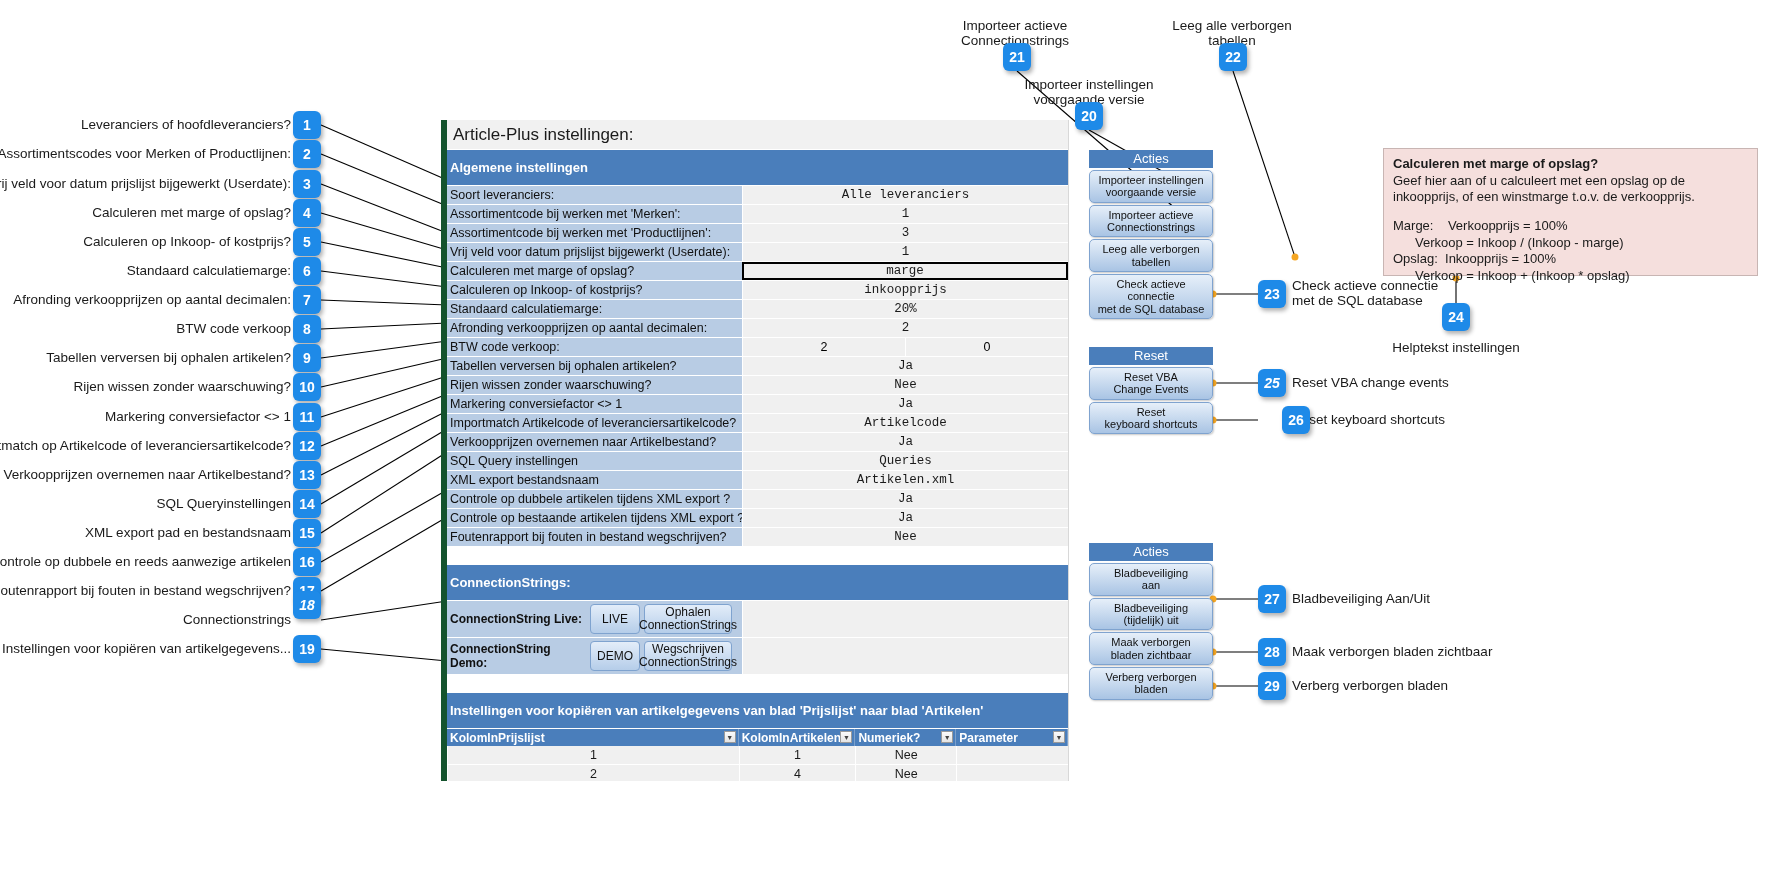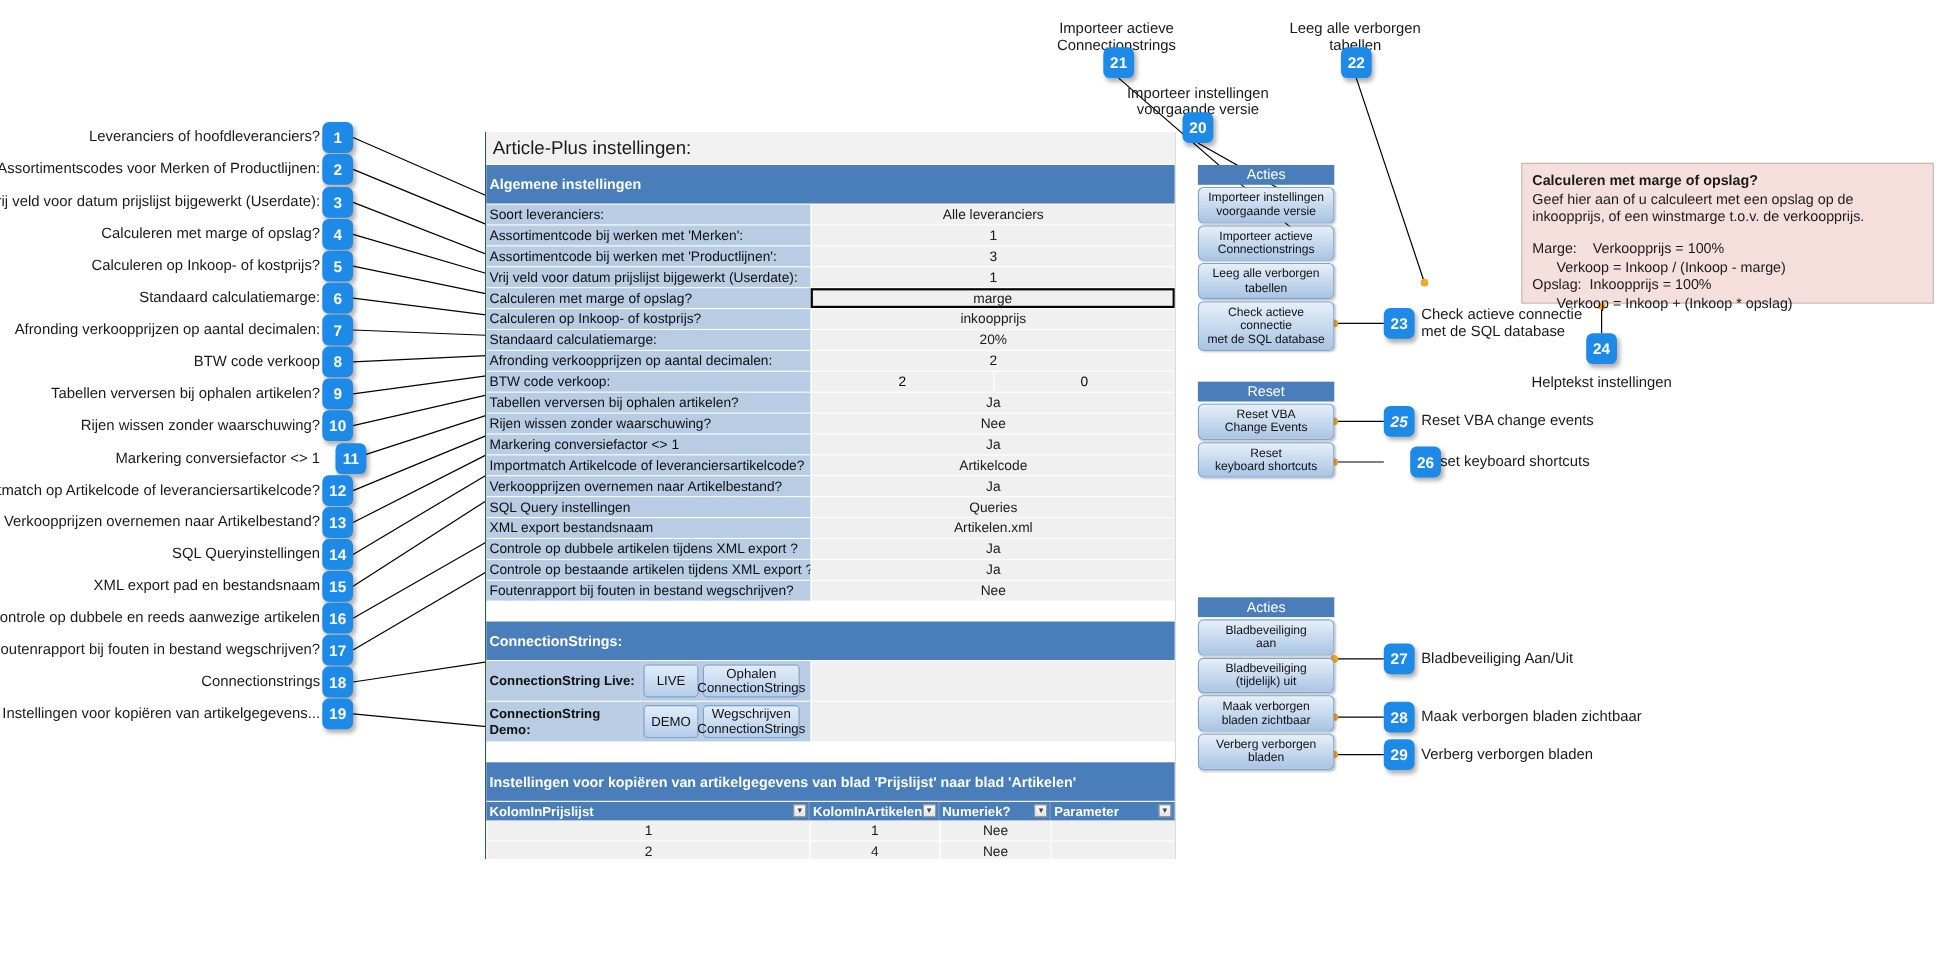--- a/index.html
+++ b/index.html
@@ -44,21 +44,21 @@
   }
   svg.leaders line { stroke: #000; stroke-width: 1.1; }
   svg.leaders circle { fill: #f5a623; }
 
   
   .panel {
     position: absolute;
     left: 441px; top: 120px;
     width: 628px; height: 661px;
     background: #ffffff;
-    border-left: 1px solid #14532d;
+    border-left: 6px solid #14532d;
     border-right: 1px solid #d8d8d8;
     overflow: hidden;
   }
   .sheet-title {
     height: 30px;
     background: #f1f1f1;
     display: flex; align-items: center;
     padding-left: 6px;
     font-size: 17px;
     color: #1a1a1a;
@@ -88,20 +88,21 @@
     padding-left: 3px;
     overflow: hidden;
     white-space: nowrap;
   }
   .srow .val {
     flex: 1;
     background: #f0f0f0;
     color: #1a1a1a;
     display: flex; align-items: center; justify-content: center;
     border-left: 1px solid #ffffff;
+    font-family: Liberation Mono, monospace;
   }
   .srow .val.sel {
     background: #f0f0f0;
     border: 2px solid #000000;
     position: relative;
   }
   .val-pair { display: flex; flex: 1; }
   .val-pair .v { flex: 1; background: #f0f0f0; display: flex; align-items: center;
                  justify-content: center; border-left: 1px solid #ffffff; }
 
@@ -276,35 +277,35 @@
       <div class="badge" style="left: 307px; top: 271px;">6</div>
       <div class="anno-label left" style="right: 1474px; top: 300px;">Afronding verkoopprijzen op aantal decimalen:</div>
       <div class="badge" style="left: 307px; top: 300px;">7</div>
       <div class="anno-label left" style="right: 1474px; top: 329px;">BTW code verkoop</div>
       <div class="badge" style="left: 307px; top: 329px;">8</div>
       <div class="anno-label left" style="right: 1474px; top: 358px;">Tabellen verversen bij ophalen artikelen?</div>
       <div class="badge" style="left: 307px; top: 358px;">9</div>
       <div class="anno-label left" style="right: 1474px; top: 387px;">Rijen wissen zonder waarschuwing?</div>
       <div class="badge" style="left: 307px; top: 387px;">10</div>
       <div class="anno-label left" style="right: 1474px; top: 417px;">Markering conversiefactor &lt;&gt; 1</div>
-      <div class="badge" style="left: 307px; top: 417px; margin-left: 12px;">11</div>
+      <div class="badge" style="left: 307px; top: 417px;">11</div>
       <div class="anno-label left" style="right: 1474px; top: 446px;">Importmatch op Artikelcode of leveranciersartikelcode?</div>
       <div class="badge" style="left: 307px; top: 446px;">12</div>
       <div class="anno-label left" style="right: 1474px; top: 475px;">Verkoopprijzen overnemen naar Artikelbestand?</div>
       <div class="badge" style="left: 307px; top: 475px;">13</div>
       <div class="anno-label left" style="right: 1474px; top: 504px;">SQL Queryinstellingen</div>
       <div class="badge" style="left: 307px; top: 504px;">14</div>
       <div class="anno-label left" style="right: 1474px; top: 533px;">XML export pad en bestandsnaam</div>
       <div class="badge" style="left: 307px; top: 533px;">15</div>
       <div class="anno-label left" style="right: 1474px; top: 562px;">Controle op dubbele en reeds aanwezige artikelen</div>
       <div class="badge" style="left: 307px; top: 562px;">16</div>
       <div class="anno-label left" style="right: 1474px; top: 591px;">Foutenrapport bij fouten in bestand wegschrijven?</div>
       <div class="badge" style="left: 307px; top: 591px;">17</div>
       <div class="anno-label left" style="right: 1474px; top: 620px;">Connectionstrings</div>
-      <div class="badge" style="left: 307px; top: 620px;">18</div>
+      <div class="badge" style="left: 307px; top: 605px; font-style: italic;">18</div>
       <div class="anno-label left" style="right: 1474px; top: 649px;">Instellingen voor kopiëren van artikelgegevens...</div>
       <div class="badge" style="left: 307px; top: 649px;">19</div>
     </div>
 
   <div id="top-annos">
       <div class="anno-label right" style="left: 1089px; top: 78px; white-space: pre-line; transform: translate(-50%, 0px); text-align: center;">Importeer instellingen
 voorgaande versie</div>
       <div class="badge" style="left: 1089px; top: 116px;">20</div>
       <div class="anno-label right" style="left: 1015px; top: 19px; white-space: pre-line; transform: translate(-50%, 0px); text-align: center;">Importeer actieve
 Connectionstrings</div>

